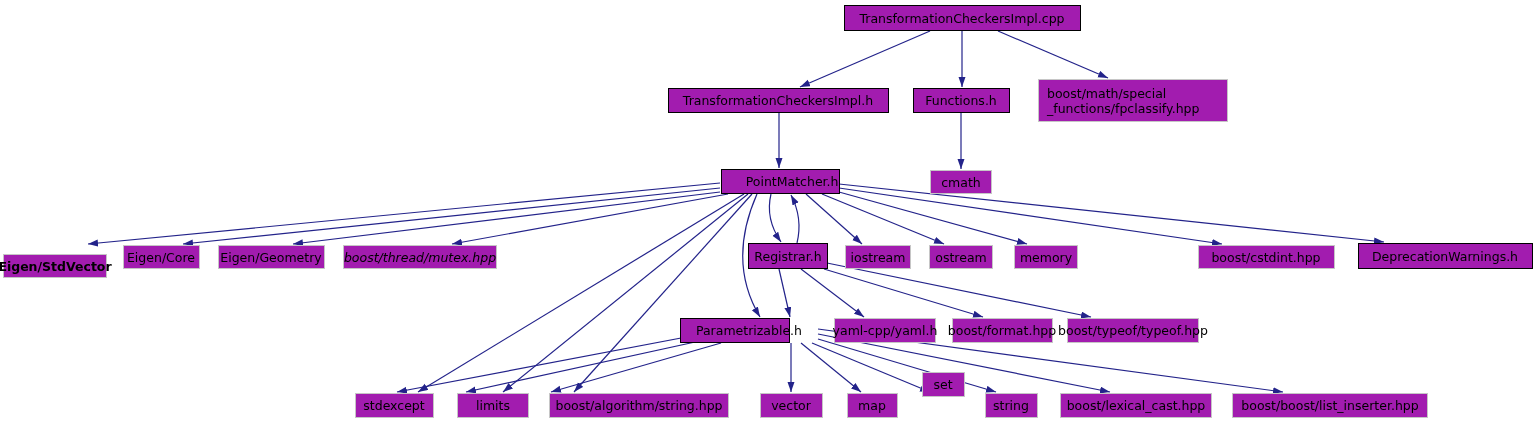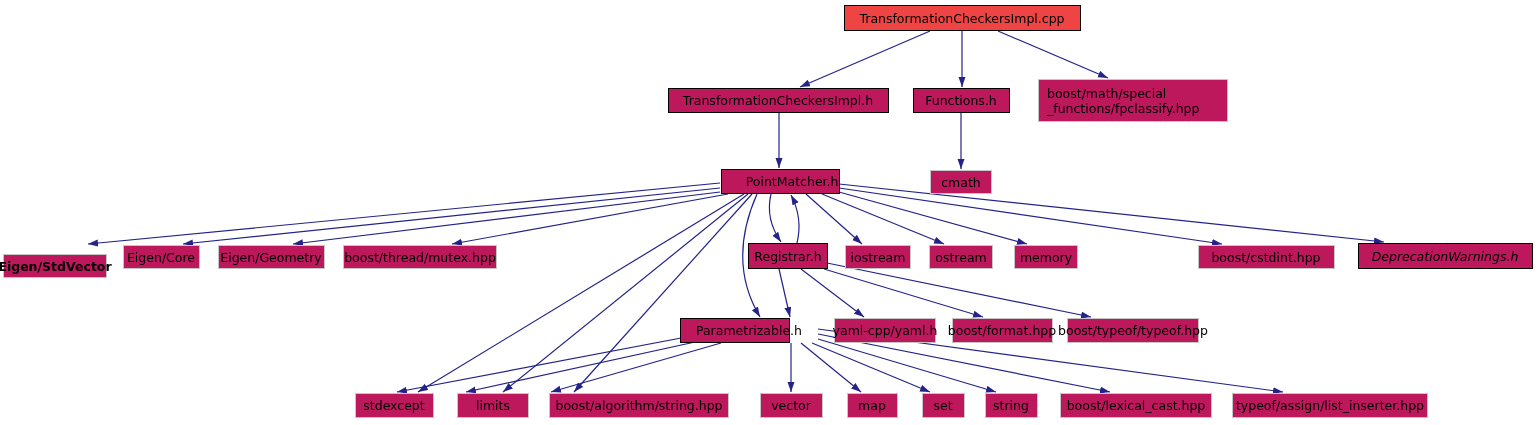--- a/index.html
+++ b/index.html
@@ -8,30 +8,30 @@
     width:1538px;height:425px;
     background:#ffffff;
     font-family:"DejaVu Sans","Liberation Sans",sans-serif;
     overflow:hidden;
   }
   .canvas svg{position:absolute;left:0;top:0;width:1538px;height:425px;}
   .node{
     position:absolute;
     box-sizing:border-box;
     display:flex;align-items:center;justify-content:center;
-    background:#be185d;
+    background:#a21caf;
     border:1px solid #000000;
     color:#000000;
     font-size:12.5px;
     line-height:1.2;
     white-space:nowrap;
     text-align:center;
   }
   .node.external{border-color:#c6c6c6;}
-  .node.root{background:#ef4444;border-color:#000000;}
+  .node.root{background:#a21caf;border-color:#000000;}
   .node.multiline{flex-direction:column;align-items:flex-start;justify-content:center;padding-left:8px;text-align:center;}
 </style>
 </head>
 <body>
 
 <div class="canvas">
   <svg id="edge-layer" viewBox="0 0 1538 425">
     <defs>
       <marker id="arrowhead" markerUnits="userSpaceOnUse" markerWidth="11" markerHeight="8" refX="10" refY="3.5" orient="auto">
         <path d="M0,0 L10,3.5 L0,7 Z" fill="#23238a"></path>
@@ -95,39 +95,39 @@
       </div>
       <div class="node external" style="left: 3px; top: 254px; width: 104px; height: 24px; font-weight: bold;">
         <span>Eigen/StdVector</span>
       </div>
       <div class="node external" style="left: 122.5px; top: 245px; width: 77px; height: 24px;">
         <span>Eigen/Core</span>
       </div>
       <div class="node external" style="left: 217.5px; top: 245px; width: 107px; height: 24px;">
         <span>Eigen/Geometry</span>
       </div>
-      <div class="node external" style="left: 343px; top: 245px; width: 154px; height: 24px;">
+      <div class="node external" style="left: 343px; top: 245px; width: 154px; height: 24px; font-style: italic;">
         <span>boost/thread/mutex.hpp</span>
       </div>
       <div class="node internal" style="left: 748px; top: 243px; width: 80px; height: 26px;">
         <span>Registrar.h</span>
       </div>
       <div class="node external" style="left: 845px; top: 245px; width: 66px; height: 24px;">
         <span>iostream</span>
       </div>
       <div class="node external" style="left: 929px; top: 245px; width: 64px; height: 24px;">
         <span>ostream</span>
       </div>
       <div class="node external" style="left: 1014px; top: 245px; width: 64px; height: 24px;">
         <span>memory</span>
       </div>
       <div class="node external" style="left: 1197.5px; top: 245px; width: 137px; height: 24px;">
         <span>boost/cstdint.hpp</span>
       </div>
-      <div class="node internal" style="left: 1357.5px; top: 243px; width: 175px; height: 26px; font-style: italic;">
+      <div class="node internal" style="left: 1357.5px; top: 243px; width: 175px; height: 26px;">
         <span>DeprecationWarnings.h</span>
       </div>
       <div class="node internal" style="left: 680px; top: 318px; width: 110px; height: 25px; padding-left: 28px;">
         <span>Parametrizable.h</span>
       </div>
       <div class="node external" style="left: 834px; top: 318px; width: 102px; height: 25px;">
         <span>yaml-cpp/yaml.h</span>
       </div>
       <div class="node external" style="left: 951.5px; top: 318px; width: 101px; height: 25px;">
         <span>boost/format.hpp</span>
@@ -143,26 +143,26 @@
       </div>
       <div class="node external" style="left: 549px; top: 393px; width: 180px; height: 25px;">
         <span>boost/algorithm/string.hpp</span>
       </div>
       <div class="node external" style="left: 759.5px; top: 393px; width: 63px; height: 25px;">
         <span>vector</span>
       </div>
       <div class="node external" style="left: 846.5px; top: 393px; width: 51px; height: 25px;">
         <span>map</span>
       </div>
-      <div class="node external" style="left: 921.5px; top: 393px; width: 43px; height: 25px;">
+      <div class="node external" style="left: 921.5px; top: 372px; width: 43px; height: 25px;">
         <span>set</span>
       </div>
       <div class="node external" style="left: 984.5px; top: 393px; width: 53px; height: 25px;">
         <span>string</span>
       </div>
       <div class="node external" style="left: 1060px; top: 393px; width: 152px; height: 25px;">
         <span>boost/lexical_cast.hpp</span>
       </div>
       <div class="node external" style="left: 1232px; top: 393px; width: 196px; height: 25px;">
-        <span>typeof/assign/list_inserter.hpp</span>
+        <span>boost/boost/list_inserter.hpp</span>
       </div>
     </div>
 </div>
 
 </body></html>

